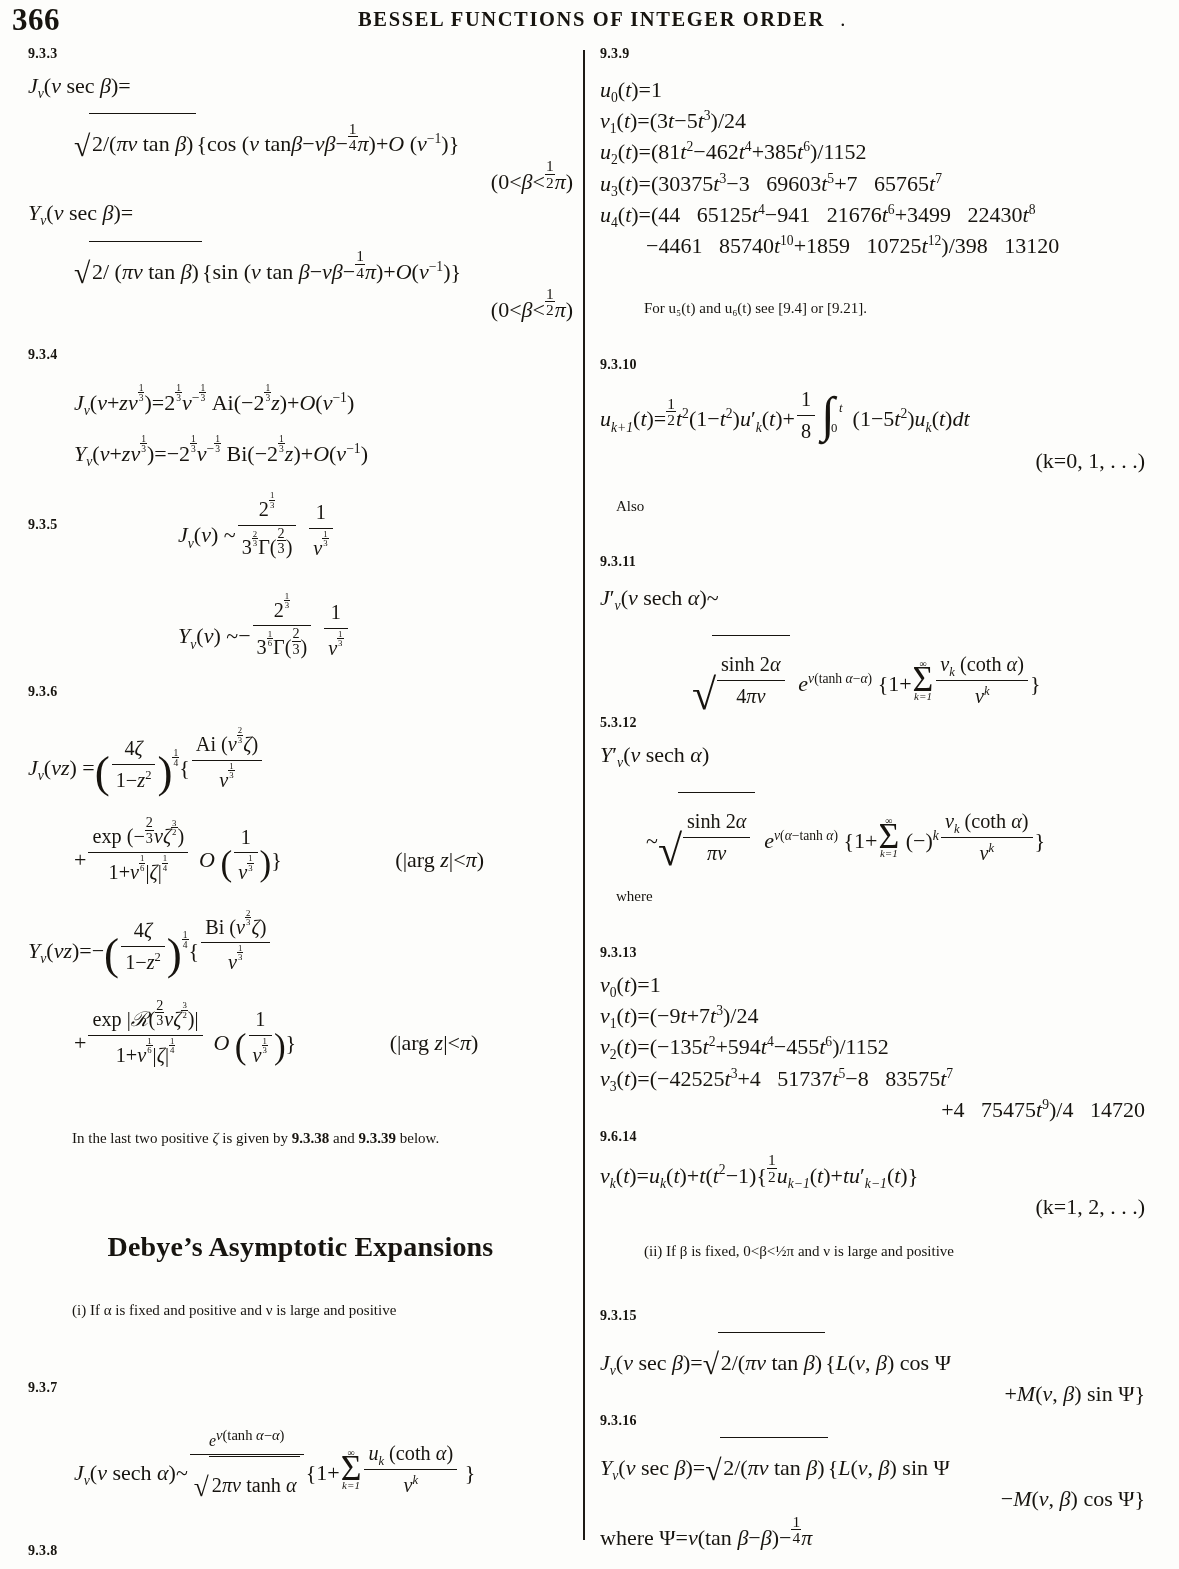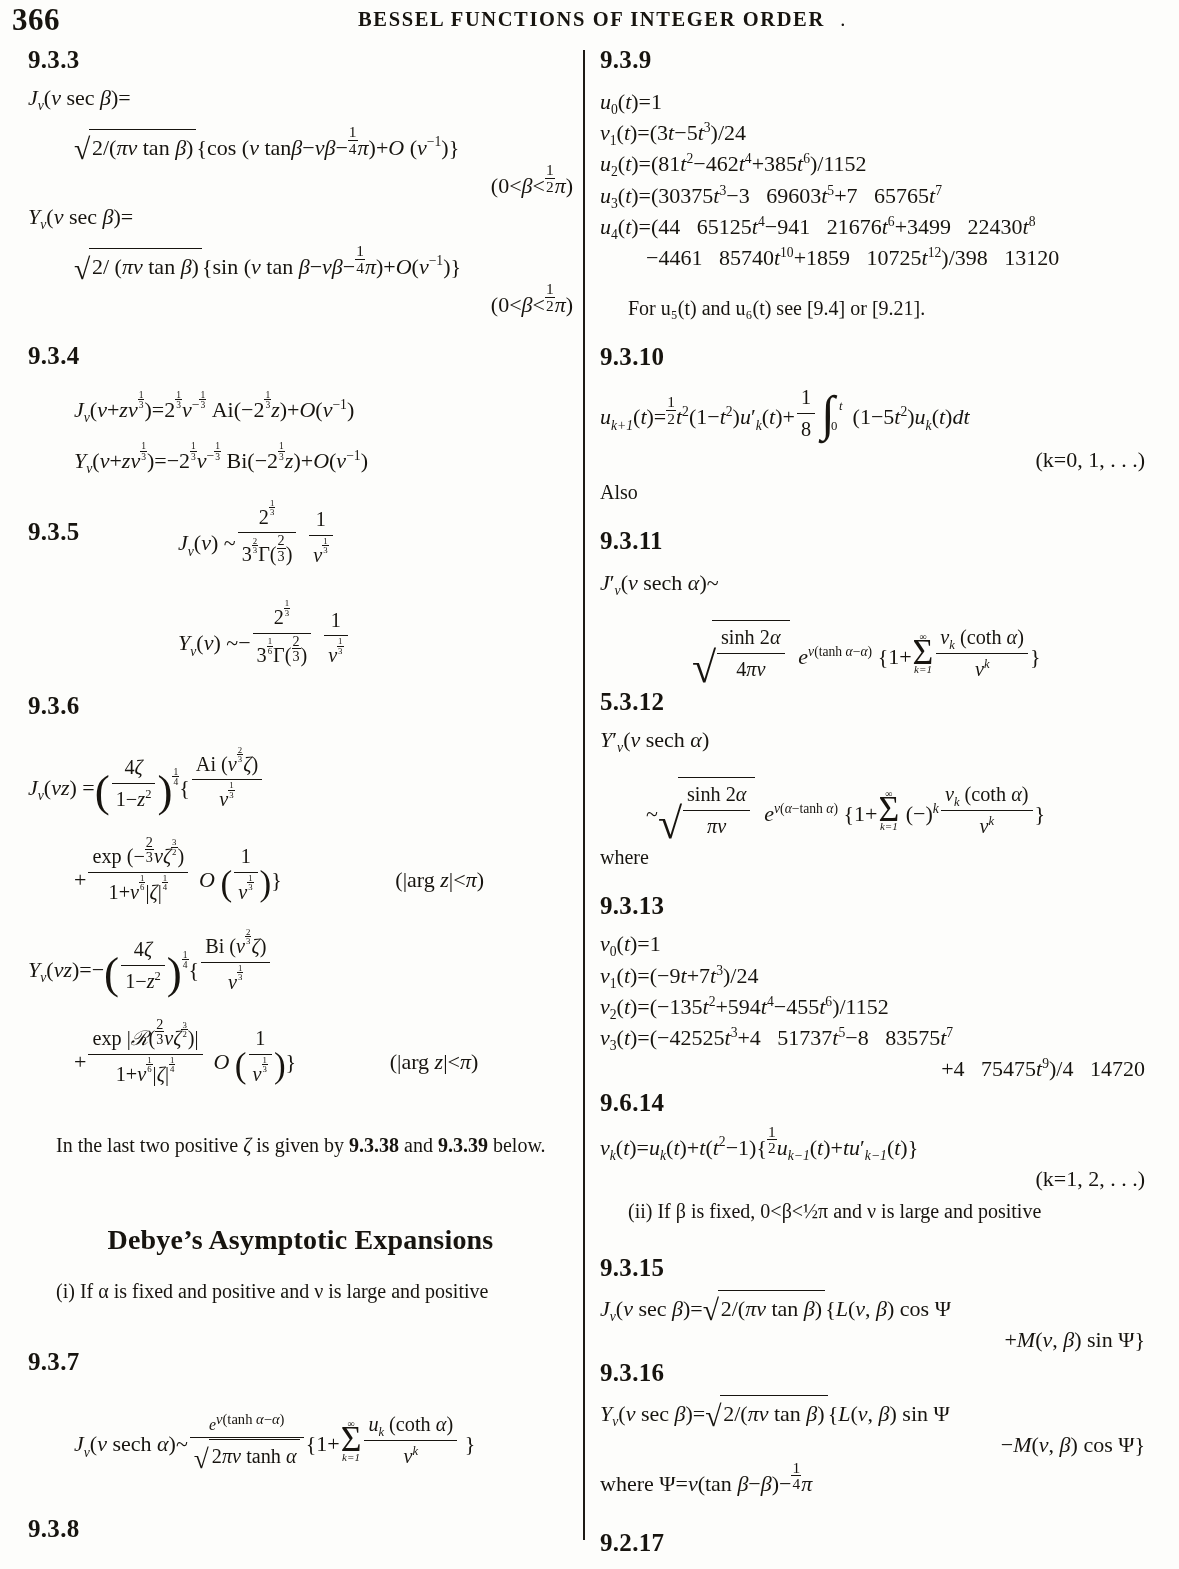--- a/index.html
+++ b/index.html
@@ -37,27 +37,27 @@
   .col-l { left: 28px; }
   .col-r { left: 600px; }
   .rule {
     position: absolute; left: 583px; top: 50px;
     width: 2px; height: 1490px;
     background: #1d1a15;
   }
 
   
   .eqnum {
-    font-size: 25px; font-weight: 700;
+    font-size: 14px; font-weight: 700;
     letter-spacing: .3px;
     margin: 0 0 4px 0;
   }
   .para {
-    font-size: 20px; line-height: 1.30;
-    margin: 0; text-align: justify;
+    font-size: 15px; line-height: 1.30;
+    margin: 16px; text-align: justify;
   }
   .para.ind { text-indent: 28px; }
   .ctr-head {
     text-align: center; font-size: 28px; font-weight: 700;
     letter-spacing: .2px;
   }
   .math {
     font-size: 22px; line-height: 1.42;
     white-space: nowrap;
   }
@@ -93,21 +93,21 @@
   .sf { font-size: .70em; display: inline-block; vertical-align: .07em; }
   .sf .a { display: block; line-height: .95; text-align: center;
            border-bottom: 1.3px solid #17140f; padding: 0 1px; }
   .sf .b { display: block; line-height: 1.0; text-align: center; padding: 0 1px; }
 
   
   .rad { display: inline-block; position: relative; padding-left: 15px; }
   .rad > .body {
     display: inline-block;
     border-top: 1.7px solid #17140f;
-    padding: 2px 3px 0 3px;
+    padding: 14px 3px 0 3px;
   }
   .rad > .sign {
     position: absolute; left: 0; bottom: -2px;
     font-size: 1.35em; line-height: 1;
   }
   .rad.tall > .sign { font-size: 2.0em; bottom: -6px; }
   .rad.tall { padding-left: 20px; }
 
   
   .sum {

